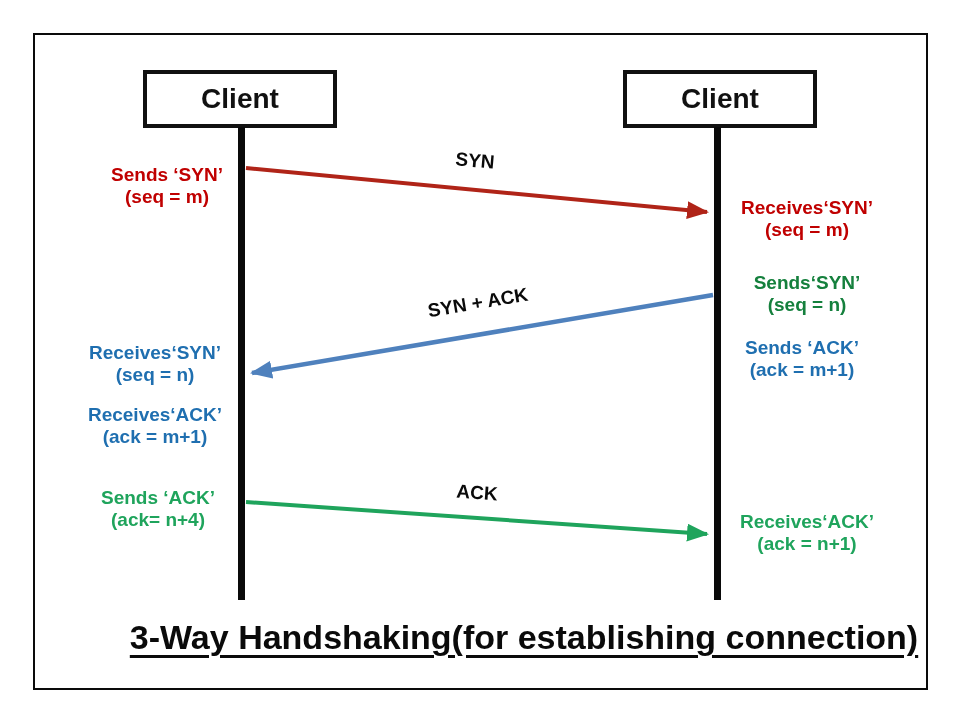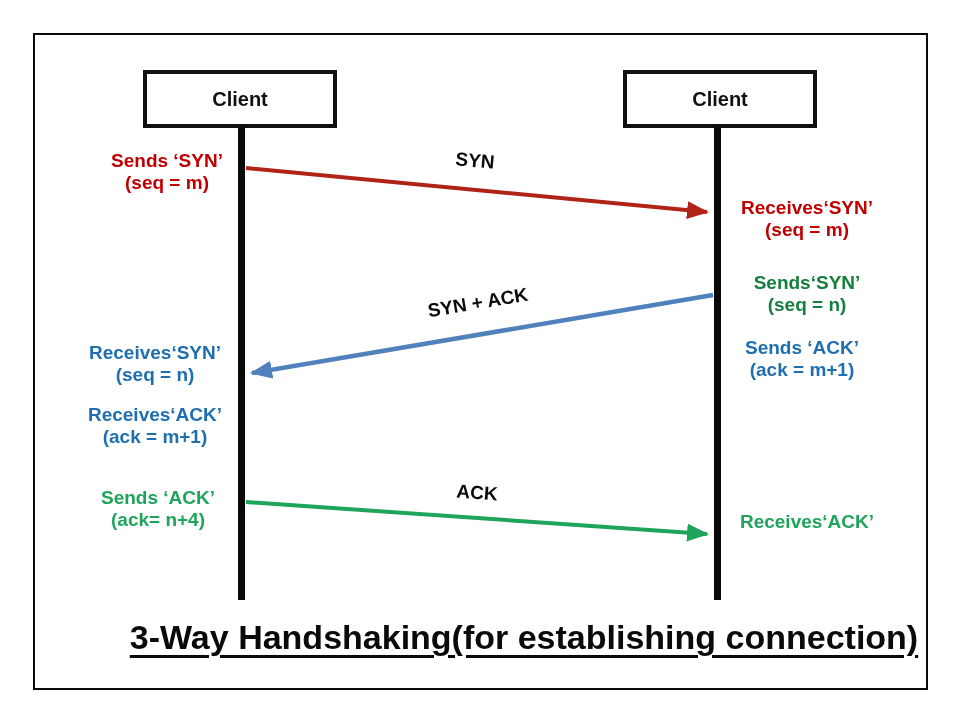--- a/index.html
+++ b/index.html
@@ -2,35 +2,35 @@
 <html><head>
 <meta charset="utf-8">
 <style>
   html,body{margin:0;padding:0;background:#ffffff;}
   .slide{position:relative;width:960px;height:720px;background:#ffffff;overflow:hidden;
          font-family:"Liberation Sans", sans-serif;}
   .frame{position:absolute;left:33px;top:33px;width:891px;height:653px;
          border:2px solid #0a0a0a;}
   .actor-box{position:absolute;top:70px;width:194px;height:58px;border:4px solid #111;
              background:#fff;display:flex;align-items:center;justify-content:center;
-             font-size:20px;font-weight:bold;color:#111;box-sizing:border-box;}
+             font-size:28px;font-weight:bold;color:#111;box-sizing:border-box;}
   .actor-client{left:143px;}
   .actor-server{left:623px;}
   .lifeline{position:absolute;top:127px;width:7px;height:473px;background:#0a0a0a;}
   .lifeline-client{left:238px;}
   .lifeline-server{left:714px;}
   svg.arrows{position:absolute;left:0;top:0;width:960px;height:720px;pointer-events:none;}
   .ann{position:absolute;width:220px;text-align:center;font-size:19px;font-weight:bold;
        line-height:22px;white-space:nowrap;}
   .arrow-lbl{position:absolute;text-align:center;font-size:19px;font-weight:bold;
              color:#0a0a0a;white-space:nowrap;}
   .lbl-syn{left:415px;top:150px;width:120px;transform:rotate(5deg);}
   .lbl-synack{left:398px;top:292px;width:160px;transform:rotate(-9.5deg);}
   .lbl-ack{left:417px;top:482px;width:120px;transform:rotate(4deg);}
-  .ann-client-sends-syn{left:57px;top:150px;}
+  .ann-client-sends-syn{left:57px;top:164px;}
   .ann-server-receives-syn{left:697px;top:197px;}
   .ann-server-sends-syn{left:697px;top:272px;}
   .ann-server-sends-ack{left:692px;top:337px;}
   .ann-client-receives-syn{left:45px;top:342px;}
   .ann-client-receives-ack{left:45px;top:404px;}
   .ann-client-sends-ack{left:48px;top:487px;}
   .ann-server-receives-ack{left:697px;top:511px;}
   .title{position:absolute;left:33px;top:618px;width:894px;text-align:center;
          font-size:34px;font-weight:bold;color:#0a0a0a;
          text-decoration:underline;text-decoration-thickness:3px;text-underline-offset:6px;margin-left:44px;}
@@ -95,16 +95,17 @@
   <div class="ann ann-client-receives-ack" style="color: rgb(31, 111, 176);">
     <div>Receives‘ACK’</div>
     <div>(ack = m+1)</div>
   </div>
   <div class="ann ann-client-sends-ack" style="color: rgb(31, 164, 92);">
     <div>Sends ‘ACK’</div>
     <div>(ack= n+4)</div>
   </div>
   <div class="ann ann-server-receives-ack" style="color: rgb(31, 164, 92);">
     <div>Receives‘ACK’</div>
+    <div>(ack = n+1)</div>
   </div>
 
   <div class="title">3-Way Handshaking(for establishing connection)</div>
 </div>
 
 </body></html>

